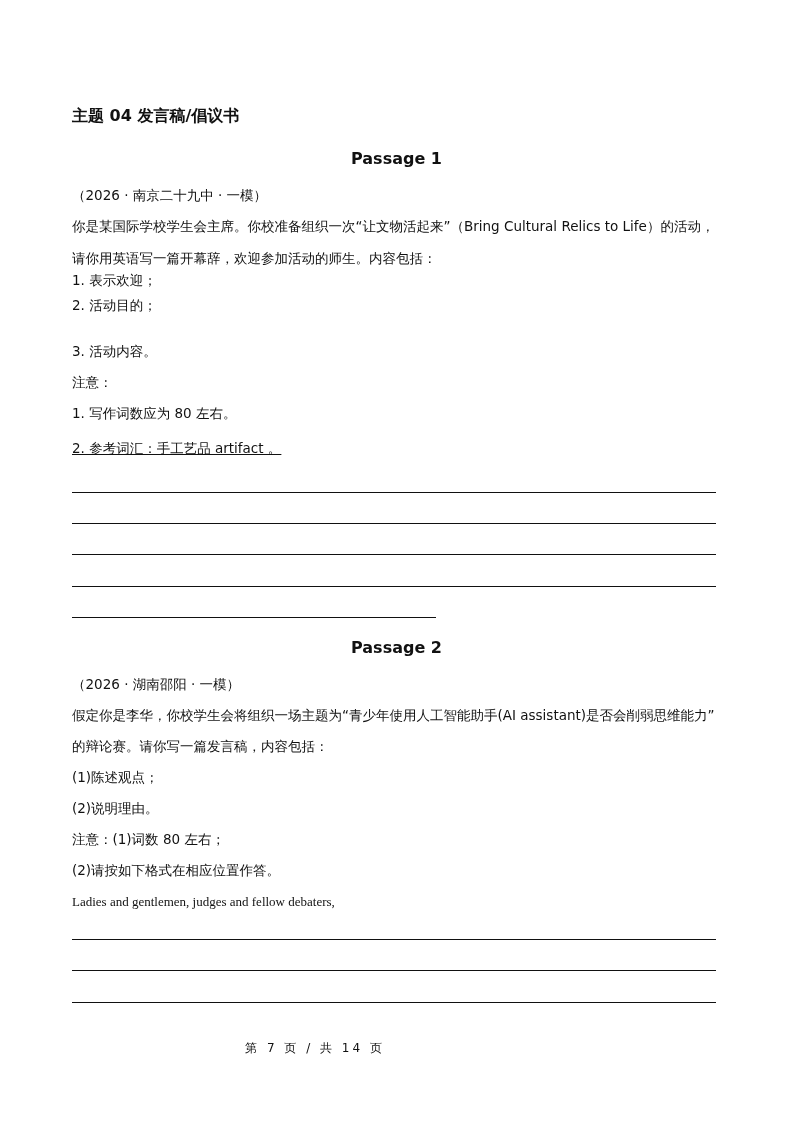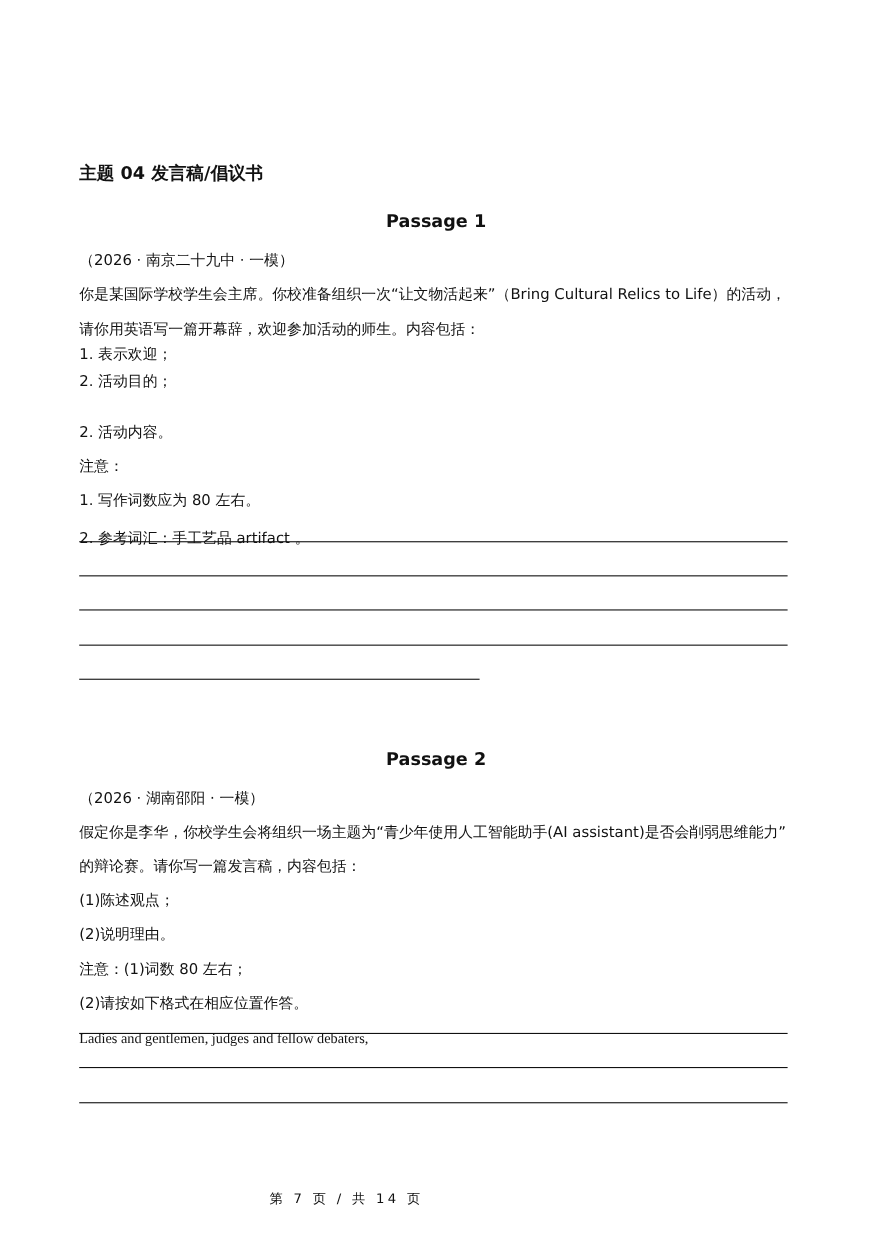--- a/index.html
+++ b/index.html
@@ -1,40 +1,40 @@
 <!DOCTYPE html>
 <html><head>
 <meta charset="utf-8">
 <style>
   html, body { margin:0; padding:0; background:#fff; }
   body { width:793px; height:1122px; position:relative; overflow:hidden; color:#111;
          font-family:"DejaVu Sans", sans-serif; }
-  .abs { position:absolute; white-space:nowrap;margin-top:42px; }
+  .abs { position:absolute; white-space:nowrap; }
   .topic { left:72px; top:106px; font-size:16px; font-weight:bold; }
   .ptitle { left:0; width:793px; text-align:center; font-size:16px; font-weight:bold; }
   .txt { left:72px; font-size:13.5px; line-height:18px; }
   .serif { font-family:"Liberation Serif", serif; }
   .line { position:absolute; left:72px; height:1.3px; background:#111; }
   .footer { left:0; width:630px; text-align:center; font-size:12px; top:1040px; letter-spacing:3px; }
 </style>
 </head>
 <body>
 
 <div class="abs topic">主题 04  发言稿/倡议书</div>
 
 <div class="abs ptitle" style="top:149px;">Passage 1</div>
 <div class="abs txt" style="top:186px;">（2026 · 南京二十九中 · 一模）</div>
 <div class="abs txt" style="top:217px;">你是某国际学校学生会主席。你校准备组织一次“让文物活起来”（Bring Cultural Relics to Life）的活动，</div>
 <div class="abs txt" style="top:249px;">请你用英语写一篇开幕辞，欢迎参加活动的师生。内容包括：</div>
 <div class="abs txt" style="top:271px;">1.  表示欢迎；</div>
 <div class="abs txt" style="top:296px;">2.  活动目的；</div>
-<div class="abs txt" style="top:342px;">2.  活动内容。</div>
+<div class="abs txt" style="top:342px;">3.  活动内容。</div>
 <div class="abs txt" style="top:373px;">注意：</div>
 <div class="abs txt" style="top:404px;">1.  写作词数应为 80 左右。</div>
-<div class="abs txt" style="top:439px;">2.  参考词汇：手工艺品 artifact 。</div>
+<div class="abs txt" style="top:439px;text-decoration:underline;">2.  参考词汇：手工艺品 artifact 。</div>
 
 <div class="line" style="top:492px; width:644px;"></div>
 <div class="line" style="top:523px; width:644px;"></div>
 <div class="line" style="top:554px; width:644px;"></div>
 <div class="line" style="top:586px; width:644px;"></div>
 <div class="line" style="top:617px; width:364px;"></div>
 
 <div class="abs ptitle" style="top:638px;">Passage 2</div>
 <div class="abs txt" style="top:675px;text-align:center;">（2026 · 湖南邵阳 · 一模）</div>
 <div class="abs txt" style="top:706px;">假定你是李华，你校学生会将组织一场主题为“青少年使用人工智能助手(AI assistant)是否会削弱思维能力”</div>

